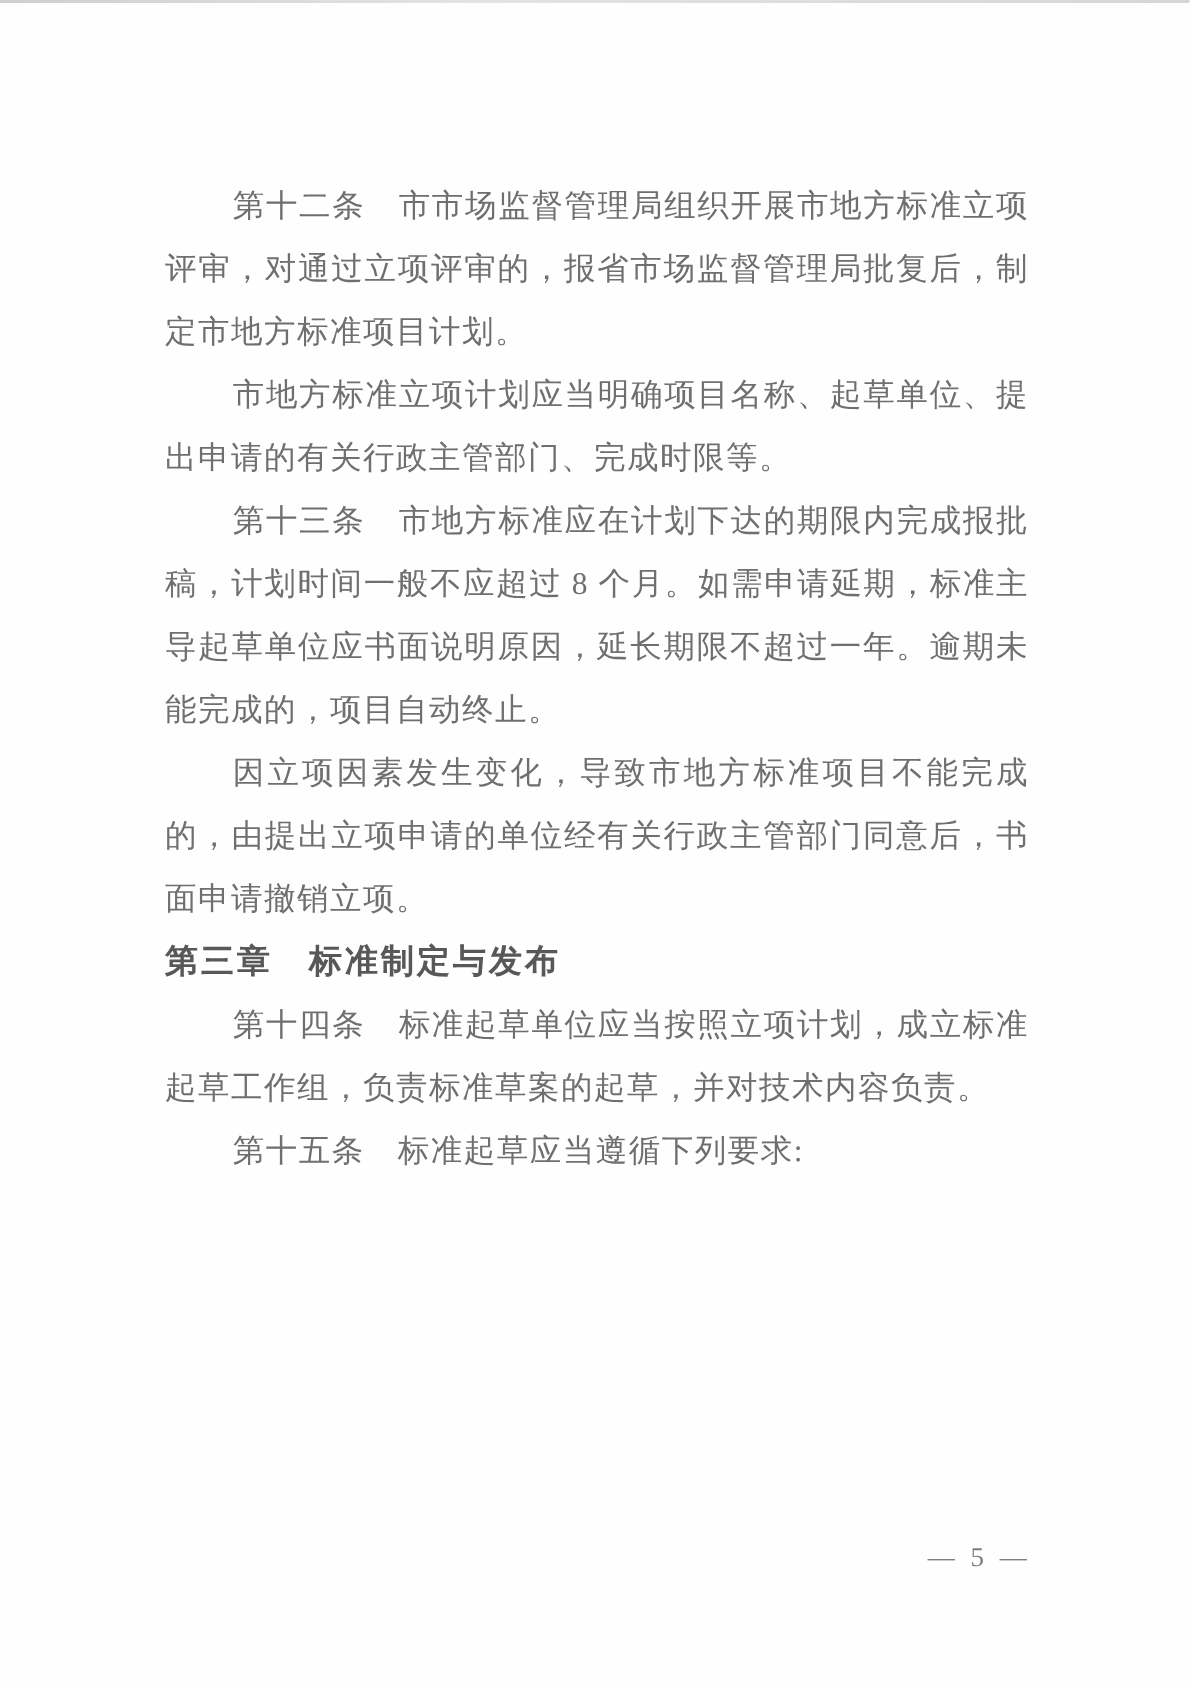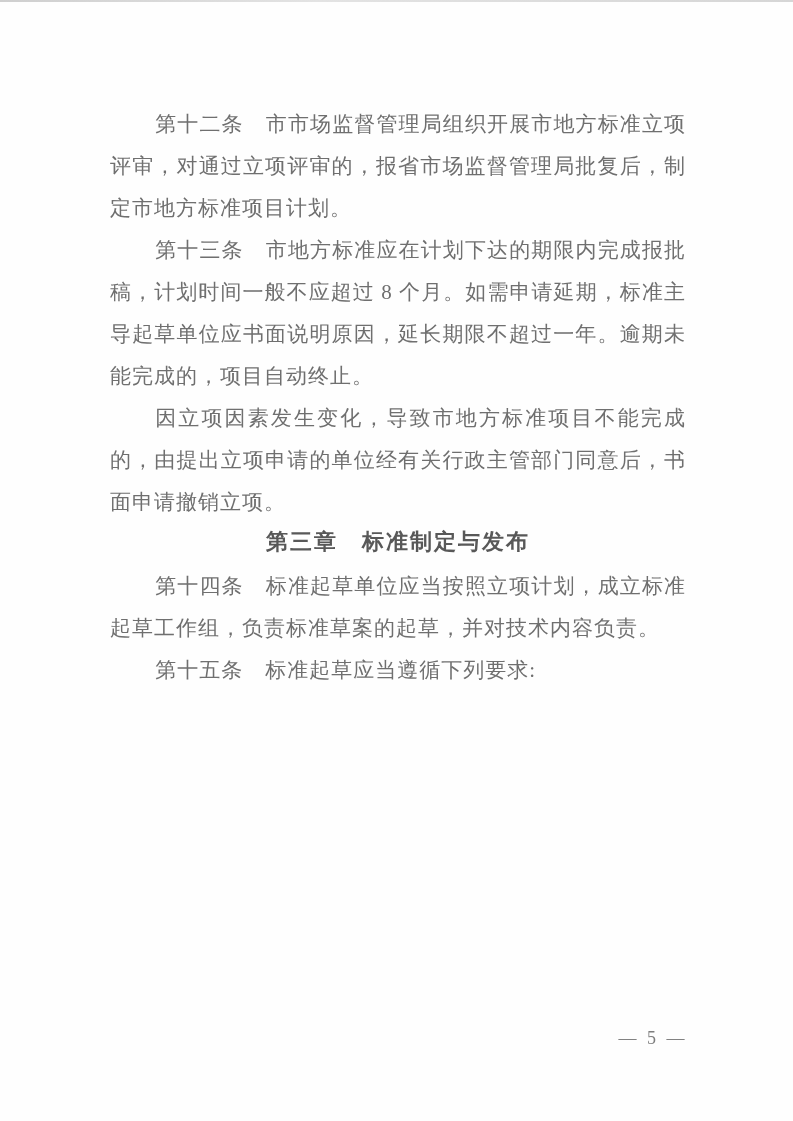--- a/index.html
+++ b/index.html
@@ -22,44 +22,43 @@
     height: 2px;
     background: linear-gradient(to right, #cfcfcf, #e3e3e3 40%, #d6d6d6);
   }
   .page {
     position: absolute;
     inset: 0;
   }
   .body-text {
     position: absolute;
     left: 110px;
-    top: 103px;
+    top: 116px;
     width: 576px;
     color: #6f6f6f;
     font-size: 21px;
     line-height: 42px;
     letter-spacing: 1px;
     text-align: justify;
     text-justify: inter-ideograph;
   }
   .body-text p {
     margin: 0;
     text-indent: 2.15em;
     word-break: break-all;
   }
   .chapter-heading {
     margin: 0;
     font-size: 22px;
     line-height: 42px;
     font-weight: 700;
-    text-align: center;
+    text-align: left;
     text-indent: 0;
     color: #585858;
     letter-spacing: 2px;
-    font-family: Liberation Mono, monospace;
   }
   .page-number {
     position: absolute;
     left: 598px;
     top: 1023px;
     width: 110px;
     text-align: center;
     font-size: 18px;
     line-height: 30px;
     color: #7d7d7d;
@@ -69,20 +68,21 @@
 </style>
 </head>
 <body>
 
 <div class="page">
 
   <div class="scan-edge"></div>
 
   <div class="body-text">
     <p>第十二条　市市场监督管理局组织开展市地方标准立项评审，对通过立项评审的，报省市场监督管理局批复后，制定市地方标准项目计划。</p>
+    <p>市地方标准立项计划应当明确项目名称、起草单位、提出申请的有关行政主管部门、完成时限等。</p>
     <p>第十三条　市地方标准应在计划下达的期限内完成报批稿，计划时间一般不应超过 8 个月。如需申请延期，标准主导起草单位应书面说明原因，延长期限不超过一年。逾期未能完成的，项目自动终止。</p>
     <p>因立项因素发生变化，导致市地方标准项目不能完成的，由提出立项申请的单位经有关行政主管部门同意后，书面申请撤销立项。</p>
 
     <h2 class="chapter-heading">第三章　标准制定与发布</h2>
 
     <p>第十四条　标准起草单位应当按照立项计划，成立标准起草工作组，负责标准草案的起草，并对技术内容负责。</p>
     <p>第十五条　标准起草应当遵循下列要求:</p>
   </div>
 
   <div class="page-number">— 5 —</div>

